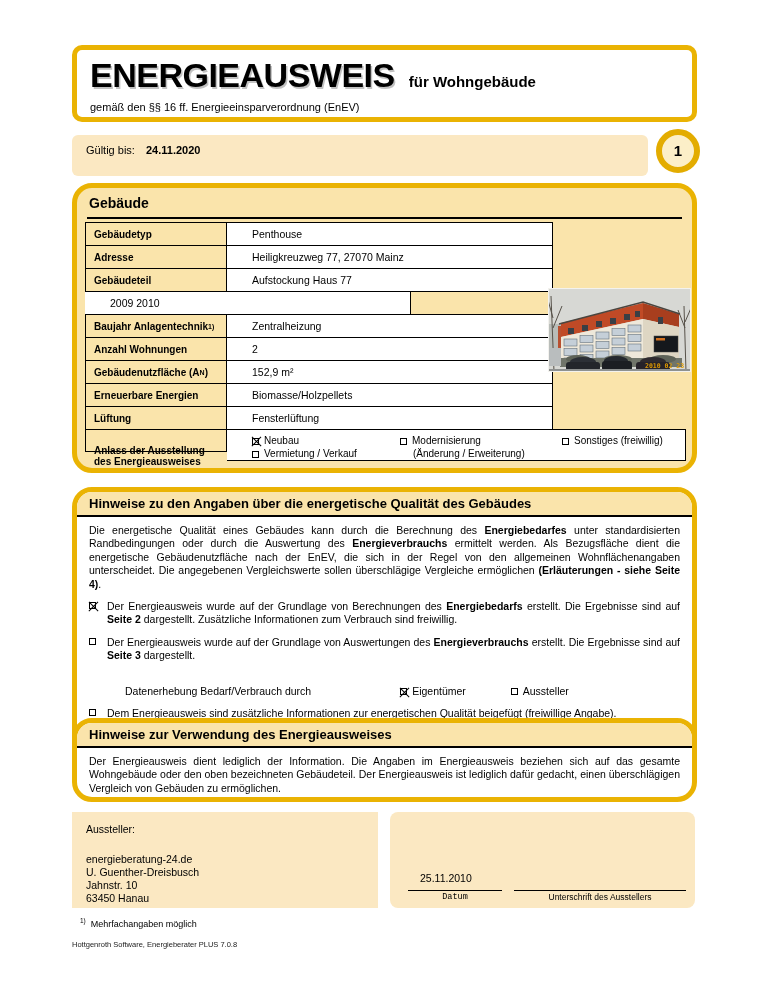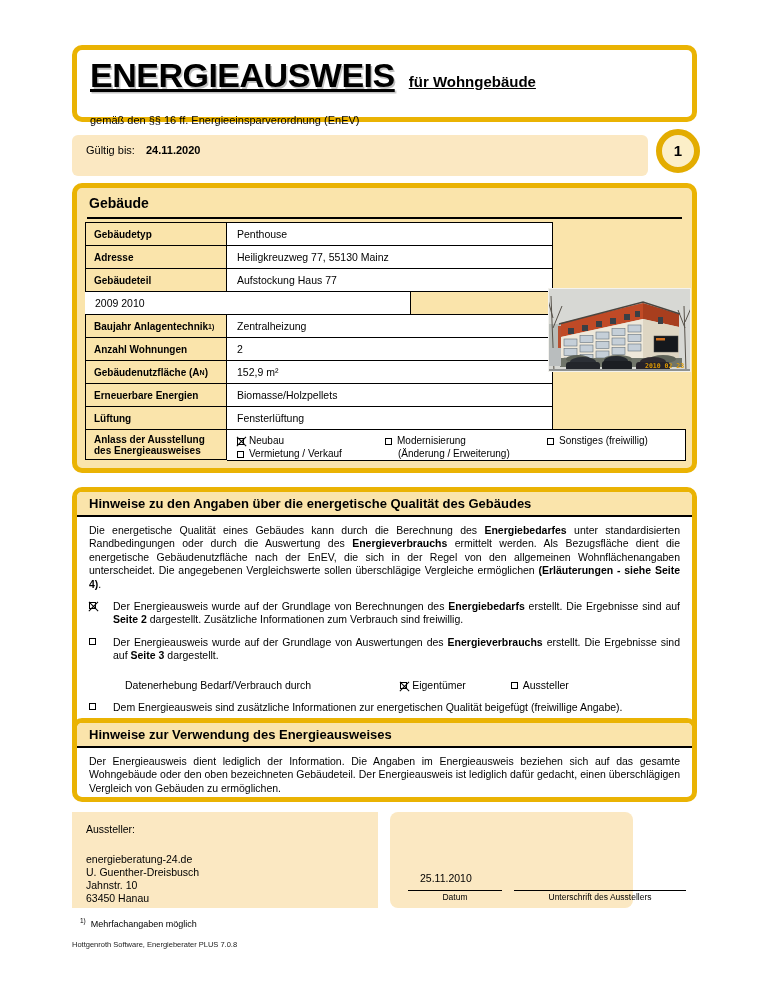--- a/index.html
+++ b/index.html
@@ -10,61 +10,61 @@
     color:#000;
   }
   .abs { position:absolute; }
 
   
   .header-box {
     left:72px; top:45px; width:625px; height:77px;
     border:5px solid #EAB303; border-radius:10px; background:#fff;
     padding:4px 13px;
   }
-  .title-row { display:flex; align-items:baseline; margin-top:2px;text-decoration:underline; }
+  .title-row { display:flex; align-items:baseline; margin-top:2px; }
   .main-title {
     font-size:34px; font-weight:bold; letter-spacing:-0.5px;
     text-shadow:1.5px 1.5px 0 rgba(120,120,120,0.45);
   }
   .title-suffix { font-size:15px; font-weight:bold; margin-left:14px;text-align:center; }
-  .header-sub { font-size:11px; margin-top:19px; }
+  .header-sub { font-size:11px; margin-top:6px; }
 
   
   .valid-band {
     left:72px; top:135px; width:576px; height:41px;
     background:#FBE8C2; border-radius:6px;
     font-size:11px; line-height:30px; padding-left:14px;
   }
   .valid-date { font-weight:bold; margin-left:8px; }
   .page-badge {
     left:656px; top:129px; width:44px; height:44px;
     border:6px solid #E3AC00; border-radius:50%; background:#FCEFC8;
     font-size:15px; font-weight:bold; text-align:center; line-height:32px;
   }
 
   
   .panel {
-    border:5px solid #EAB303; border-radius:10px;
+    border:5px solid #EAB303; border-radius:20px;
   }
   .panel-gebaeude {
     left:72px; top:183px; width:625px; height:290px; background:#FAE4AB;
   }
   .gtitle { position:absolute; left:12px; top:7px; font-size:14px; font-weight:bold; }
   .title-rule { position:absolute; left:10px; right:10px; top:29px; height:2px; background:#000; }
   .gtable { position:absolute; left:8px; top:35px; }
   .trow { display:flex; margin-top:-1px; }
   .tlabel {
     width:142px; height:24px; border:1px solid #000; background:#FAE4AB;
     font-size:10px; font-weight:bold; display:flex; align-items:center; padding-left:8px;
   }
   .tvalue {
     width:326px; height:24px; border:1px solid #000; border-left:none; background:#fff;
-    font-size:10.5px; display:flex; align-items:center; padding-left:10px;
-  }
-  .trow-anlass .tlabel { height:31px; line-height:11px; display:block; padding-top:4px; }
+    font-size:10.5px; display:flex; align-items:center; padding-left:25px;
+  }
+  .trow-anlass .tlabel { height:23px; line-height:11px; display:block; padding-top:15px; }
   .trow-anlass .tvalue { height:32px; width:459px; display:flex; align-items:flex-start; padding-top:4px; }
   .tlabel sup { font-size:7px; vertical-align:4px; font-weight:bold; }
   .tlabel sub { font-size:7px; vertical-align:-2px; font-weight:bold; }
   .anlass-col { font-size:10px; line-height:13px; }
   .anlass-col-1 { width:148px; }
   .anlass-col-2 { width:162px; }
   .anlass-ind { padding-left:13px; }
 
   .photo-wrap { position:absolute; left:471px; top:100px; width:156px; height:84px; }
 
@@ -85,41 +85,41 @@
   .panel-hq { left:72px; top:487px; width:625px; height:270px; }
   .panel-hv { left:72px; top:718px; width:625px; height:84px; }
   .band {
     height:25px; background:#FAE4AB; border-bottom:2px solid #000;
     font-size:13px; font-weight:bold; line-height:24px; padding-left:12px;
   }
   .pbody { padding:7px 12px 0 12px; font-size:10.5px; line-height:13.4px; }
   .just { text-align:justify; }
   .cbrow { display:flex; margin-top:9px; }
   .cbrow .cb { margin-top:2px; }
-  .cbrow .txt { flex:1; text-align:justify; margin-left:12px; }
-  .dataline { margin-top:16px;padding-left:36px; }
+  .cbrow .txt { flex:1; text-align:justify; margin-left:6px; }
+  .dataline { margin-top:22px;padding-left:36px; }
   .dl-opt1 { margin-left:86px; }
   .dl-opt2 { margin-left:42px; }
 
   
   .box-aussteller {
     left:72px; top:812px; width:306px; height:96px;
     background:#FBE8C2; border-radius:0; padding:11px 14px; font-size:10.5px; line-height:13px;
   }
   .aus-label { margin-bottom:17px; }
   .box-sign {
-    left:390px; top:812px; width:243px; height:96px;
+    left:390px; top:812px; width:305px; height:96px;
     background:#FBE8C2; border-radius:8px;
   }
   .sign-date { position:absolute; left:30px; top:60px; font-size:10.5px; }
   .sig-line { position:absolute; border-top:1px solid #000; height:0; }
   .line-datum { left:18px; top:78px; width:94px; }
   .line-unterschrift { left:124px; top:78px; width:172px; }
   .sig-label { position:absolute; top:80px; font-size:8.5px; text-align:center; }
-  .lab-datum { left:18px; width:94px; }
+  .lab-datum { left:18px; width:94px;font-family:Liberation Mono, monospace; }
   .lab-unterschrift { left:124px; width:172px; }
 
   .footnote { left:80px; top:917px; font-size:9px; }
   .footnote sup { font-size:6.5px; margin-right:5px; }
   .software { left:72px; top:940px; font-size:7.5px; color:#1a1a1a; }
 
   b { font-weight:bold; }
 </style>
 </head>
 <body>
@@ -149,21 +149,21 @@
         </div>
       <div class="tvalue">
           <span>Penthouse</span>
         </div>
     </div>
     <div class="trow">
       <div class="tlabel">
           <span>Adresse</span>
         </div>
       <div class="tvalue">
-          <span>Heiligkreuzweg 77, 55130 Mainz</span>
+          <span>Heiligkreuzweg 77, 27070 Mainz</span>
         </div>
     </div>
     <div class="trow">
       <div class="tlabel">
           <span>Gebäudeteil</span>
         </div>
       <div class="tvalue">
           <span>Aufstockung Haus 77</span>
         </div>
     </div>

